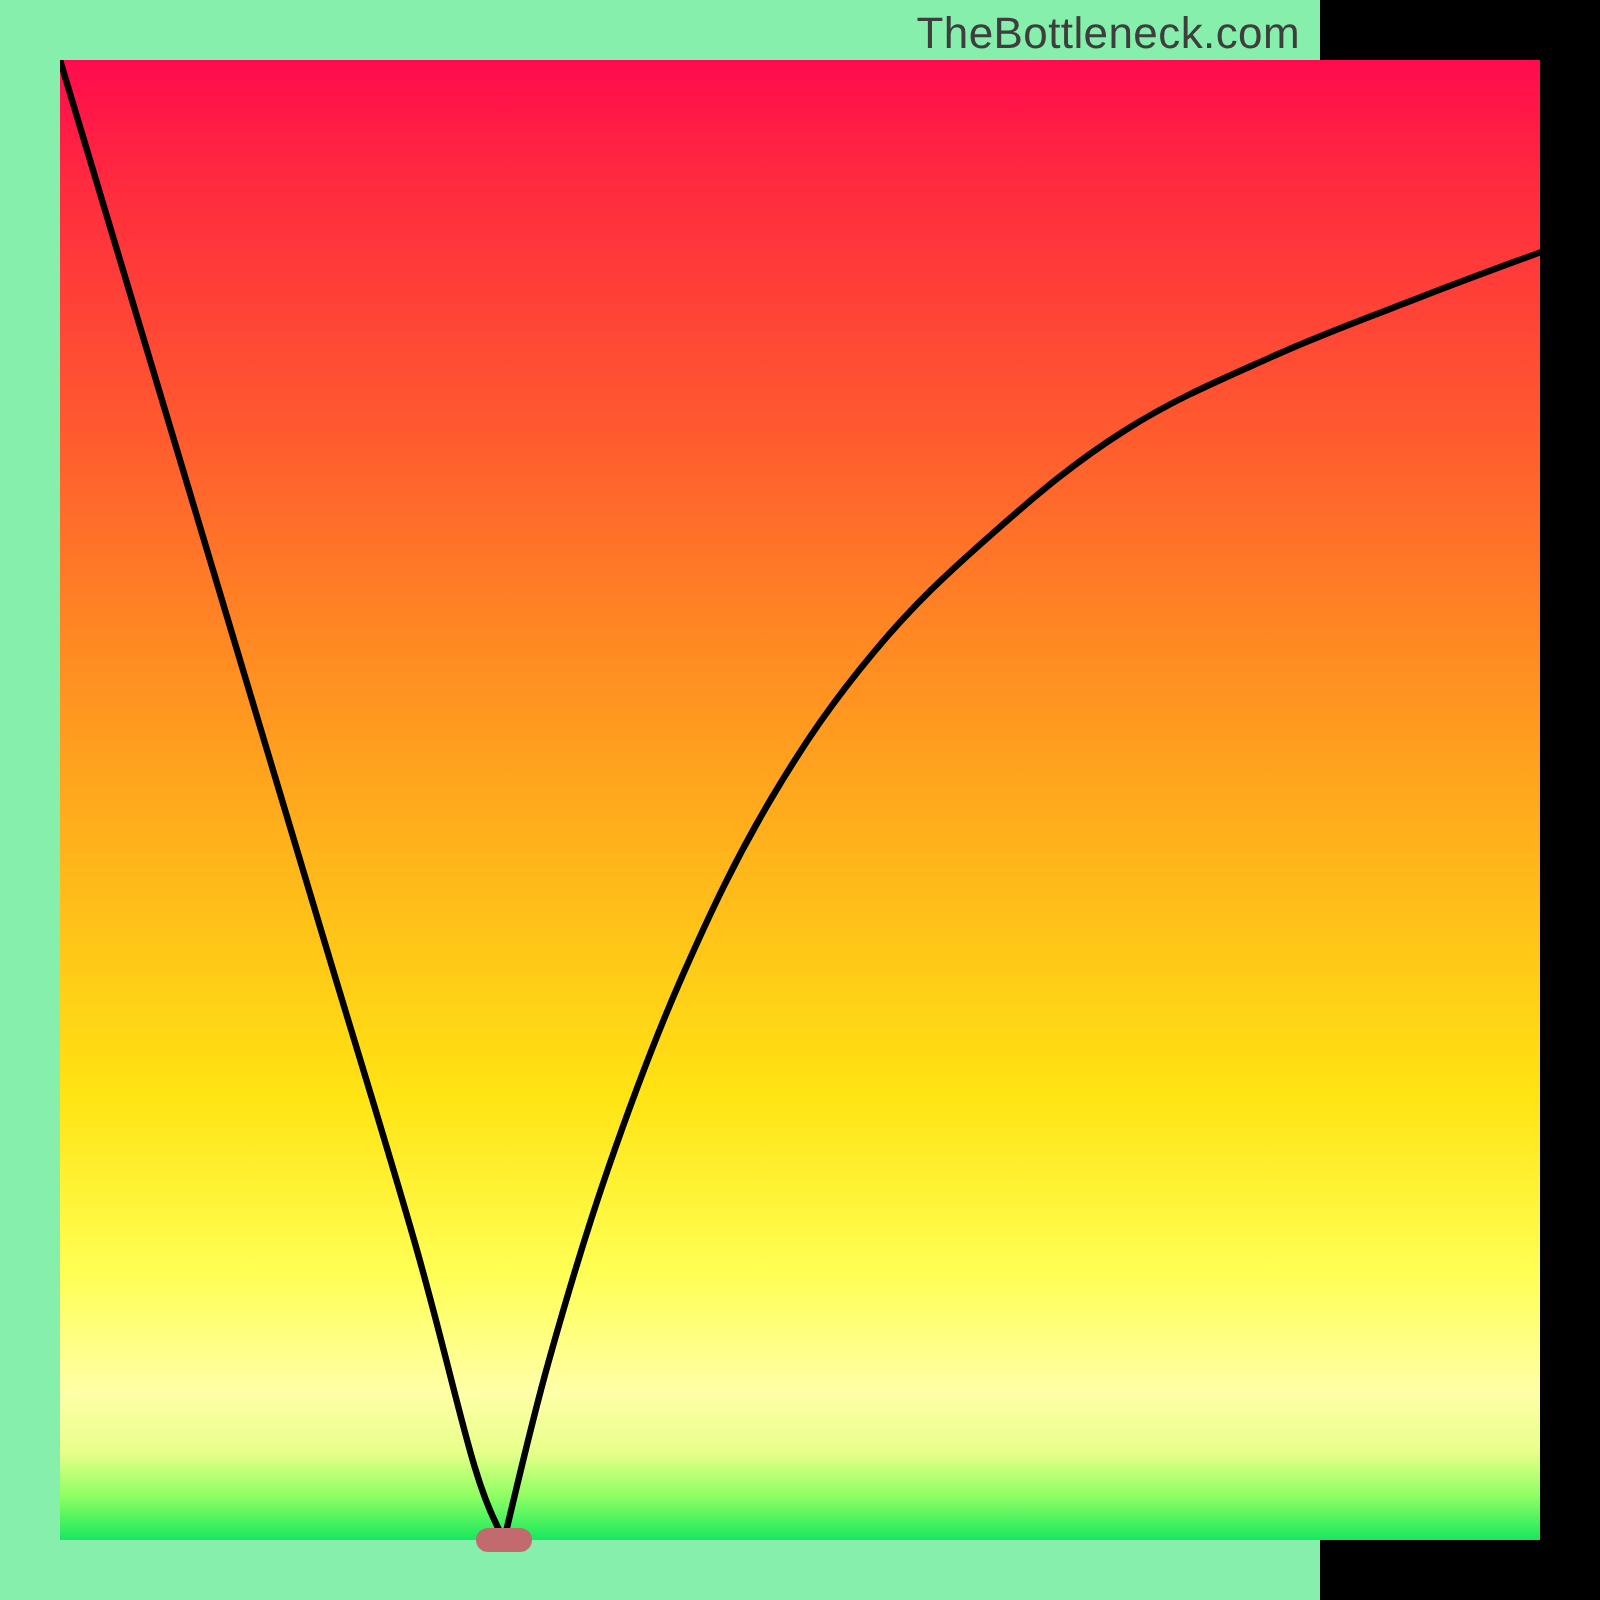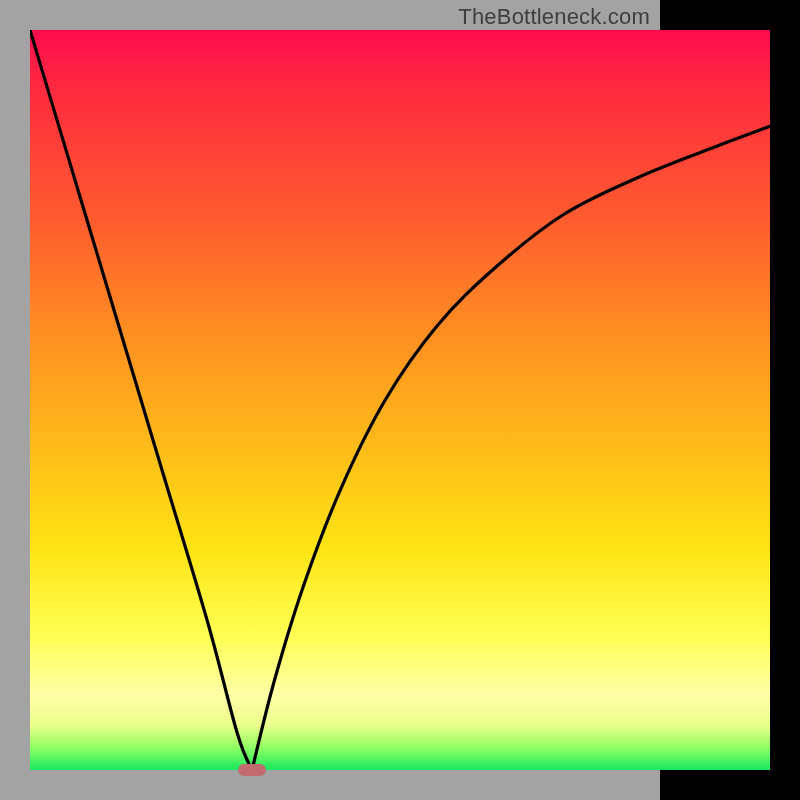--- a/index.html
+++ b/index.html
@@ -10,21 +10,21 @@
     overflow: hidden;
     background: #000;
     font-family: Arial, Helvetica, sans-serif;
   }
   .frame {
     position: absolute;
     left: 0;
     top: 0;
     width: 660px;
     height: 800px;
-    background: #a3a3a3;
+    background: #86efac;
     text-align: right;
   }
   .plot {
     position: absolute;
     left: 30px;
     top: 30px;
     width: 740px;
     height: 740px;
     
     background: linear-gradient(to bottom,

